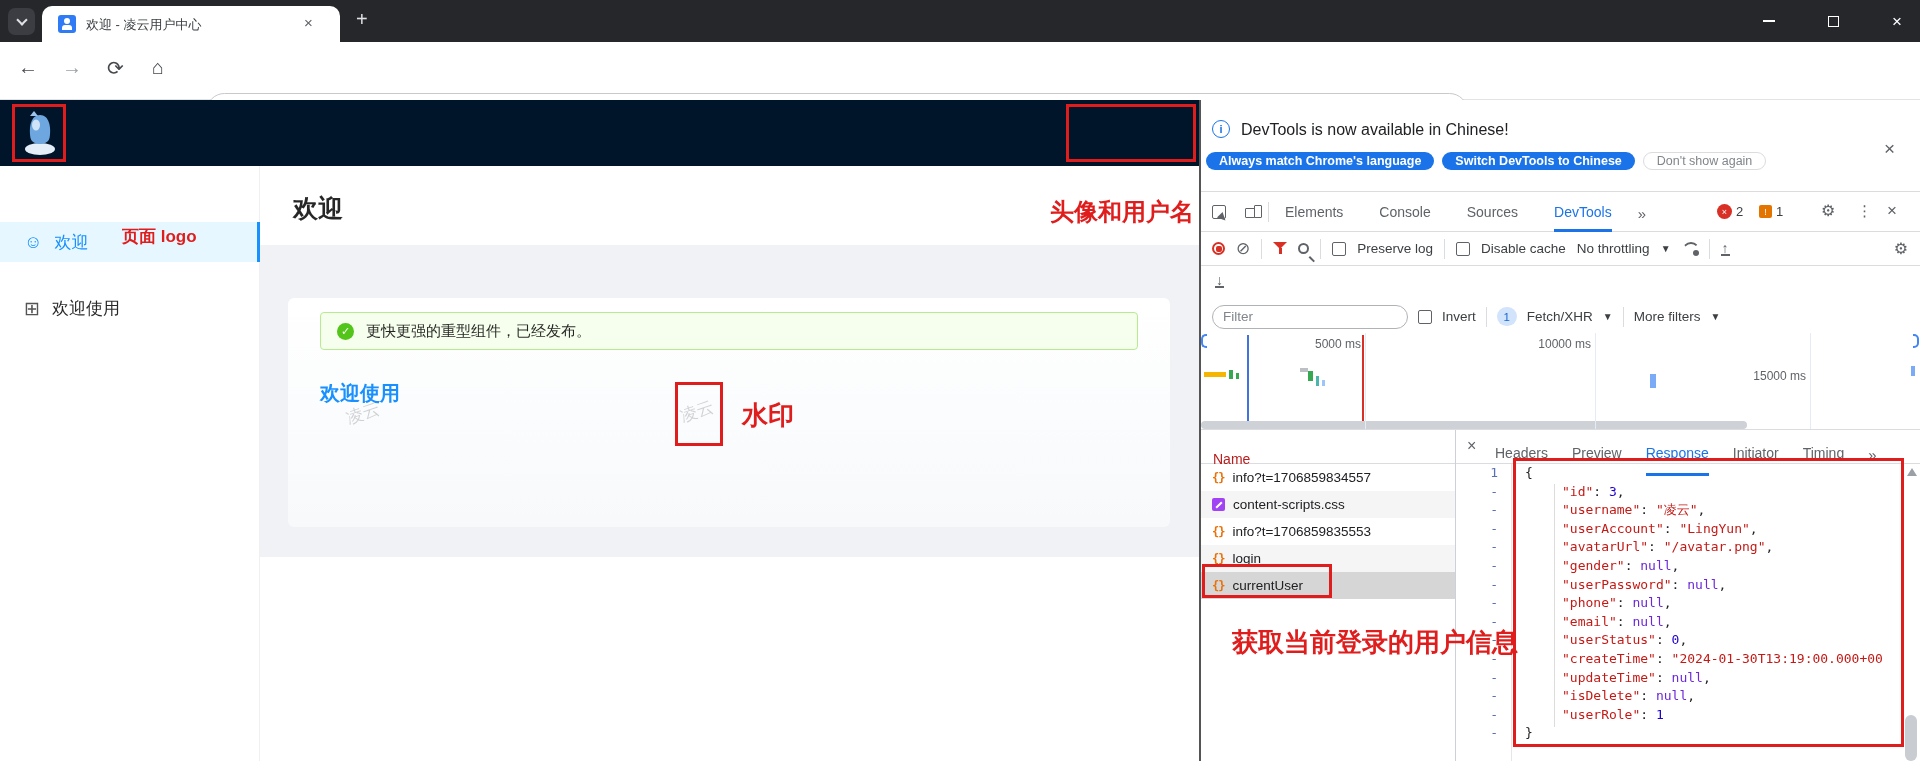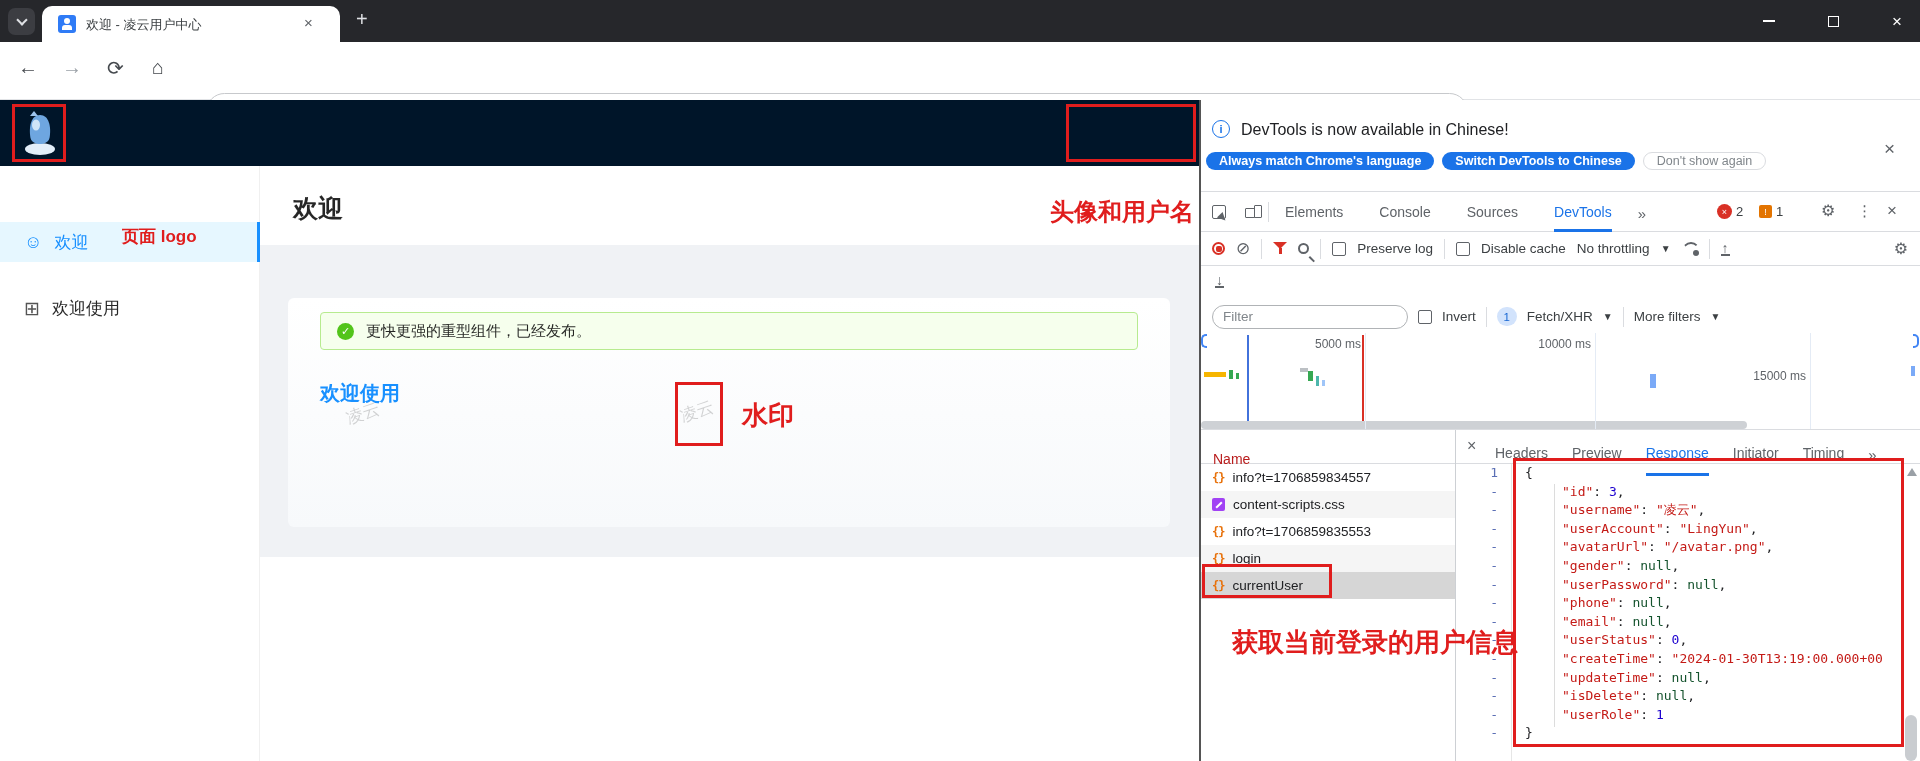--- a/index.html
+++ b/index.html
@@ -161,21 +161,21 @@
   .ic-css { width:13px; height:13px; background:#a142f4; border-radius:2px; position:relative; flex:none; }
   .ic-css::after { content:""; position:absolute; left:2.5px; top:5.5px; width:8px; height:2px; background:#fff; transform:rotate(-45deg); }
 
   .resp-lines { position:absolute; left:255px; top:364px; width:464px; font-family:"DejaVu Sans Mono","Liberation Mono",monospace; font-size:13px; }
   .resp-line { position:relative; height:18.6px; line-height:18.6px; white-space:nowrap; }
   .r-gut { position:absolute; left:0; width:42px; text-align:right; color:#5b6fb5; }
   .r-code { position:absolute; left:69px; color:#202124; }
   .r-code.lvl1 { left:106px; }
   .gutter-border { position:absolute; left:310px; top:364px; width:1px; height:297px; background:#e6e6e6; }
   .indent-guide { position:absolute; left:353px; top:384px; width:1px; height:243px; background:#dcdcdc; }
-  .j-key { color:#c41a16; } .j-str { color:#c41a16; } .j-null { color:#14532d;margin-top:23px; } .j-num { color:#1c00cf; }
+  .j-key { color:#c41a16; } .j-str { color:#c41a16; } .j-null { color:#6d28d9;margin-top:23px; } .j-num { color:#1c00cf; }
 
   .sb-up { position:absolute; left:706px; top:368px; width:0; height:0; border-left:5px solid transparent; border-right:5px solid transparent; border-bottom:8px solid #9aa0a6; }
   .sb-thumb { position:absolute; left:704px; top:615px; width:12px; height:46px; background:#c9ccd0; border-radius:6px; }
 
   .annot-box { position:absolute; border:3px solid #e01d1d; }
 </style>
 </head>
 <body>
 
 <div id="root">

